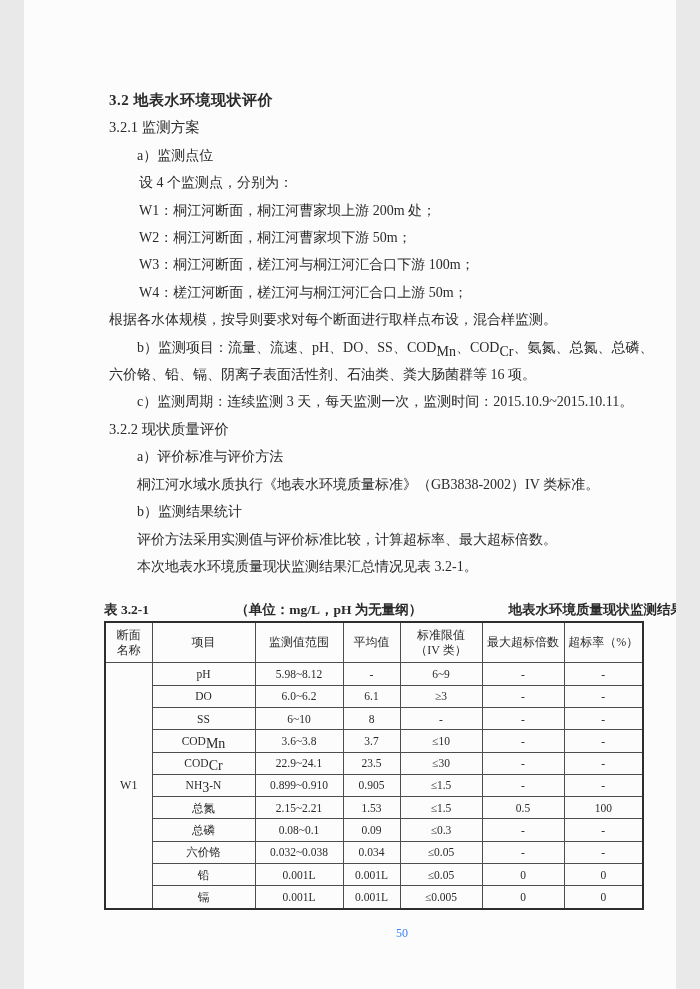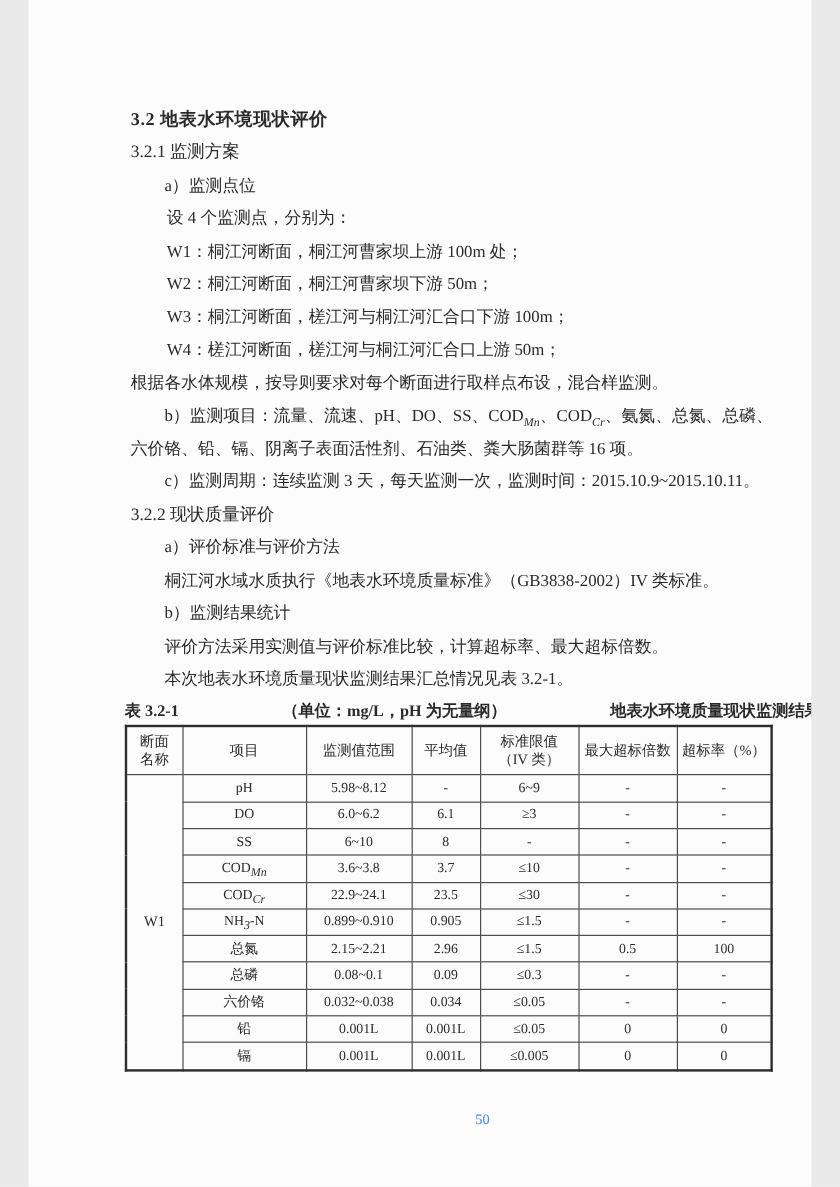--- a/index.html
+++ b/index.html
@@ -8,24 +8,24 @@
     background:#fcfcfc; overflow:hidden;
     font-family:"Liberation Serif","DejaVu Serif",serif;
     color:#2a2a2a;
   }
   .content { position:absolute; left:85px; top:87px; width:537px; font-size:14px; line-height:27.4px; }
   .content p { margin:0; white-space:nowrap; }
   .h1 { font-weight:700; font-size:15px; letter-spacing:0.5px; }
   .h2 { font-size:14.5px; }
   .ind { text-indent:28px; }
   .ind2 { text-indent:30px; }
-  sub { font-size:10px; line-height:0;font-style:italic; }
+  sub { font-size:14px; line-height:0; }
   .tbl-title {
     display:flex; justify-content:space-between; align-items:flex-end;
-    width:580px; margin-left:-5px; margin-top:3px;
+    width:580px; margin-left:-5px; margin-top:20px;
     font-weight:700; font-size:13.5px; line-height:19px; white-space:nowrap;
   }
   table {
     border-collapse:collapse; table-layout:fixed;
     width:538px; margin-left:-5px; margin-top:2px;
     border:2px solid #2e2e2e;
   }
   th, td {
     border:1px solid #4d4d4d; text-align:center; vertical-align:middle;
     padding:0; font-weight:400; overflow:hidden; white-space:nowrap;
@@ -41,21 +41,21 @@
 </head>
 <body>
 
 <div class="page">
   <div class="content">
 
     <p class="h1">3.2  地表水环境现状评价</p>
     <p class="h2">3.2.1   监测方案</p>
     <p class="ind">a）监测点位</p>
     <p class="ind2">设 4 个监测点，分别为：</p>
-    <p class="ind2">W1：桐江河断面，桐江河曹家坝上游 100m 处；</p>
+    <p class="ind2">W1：桐江河断面，桐江河曹家坝上游 200m 处；</p>
     <p class="ind2">W2：桐江河断面，桐江河曹家坝下游 50m；</p>
     <p class="ind2">W3：桐江河断面，槎江河与桐江河汇合口下游 100m；</p>
     <p class="ind2">W4：槎江河断面，槎江河与桐江河汇合口上游 50m；</p>
     <p>根据各水体规模，按导则要求对每个断面进行取样点布设，混合样监测。</p>
     <p class="ind"><span>b）监测项目：流量、流速、pH、DO、SS、COD</span><sub>Mn</sub><span>、COD</span><sub>Cr</sub><span>、氨氮、总氮、总磷、</span></p>
     <p>六价铬、铅、镉、阴离子表面活性剂、石油类、粪大肠菌群等 16 项。</p>
     <p class="ind">c）监测周期：连续监测 3 天，每天监测一次，监测时间：2015.10.9~2015.10.11。</p>
     <p class="h2">3.2.2   现状质量评价</p>
     <p class="ind">a）评价标准与评价方法</p>
     <p class="ind">桐江河水域水质执行《地表水环境质量标准》（GB3838-2002）IV 类标准。</p>
@@ -142,21 +142,21 @@
           <td><span>NH</span><sub>3</sub><span>-N</span></td>
           <td>0.899~0.910</td>
           <td>0.905</td>
           <td>≤1.5</td>
           <td>-</td>
           <td>-</td>
         </tr>
         <tr>
           <td><span>总氮</span><sub></sub><span></span></td>
           <td>2.15~2.21</td>
-          <td>2.96</td>
+          <td>1.53</td>
           <td>≤1.5</td>
           <td>0.5</td>
           <td>100</td>
         </tr>
         <tr>
           <td><span>总磷</span><sub></sub><span></span></td>
           <td>0.08~0.1</td>
           <td>0.09</td>
           <td>≤0.3</td>
           <td>-</td>

